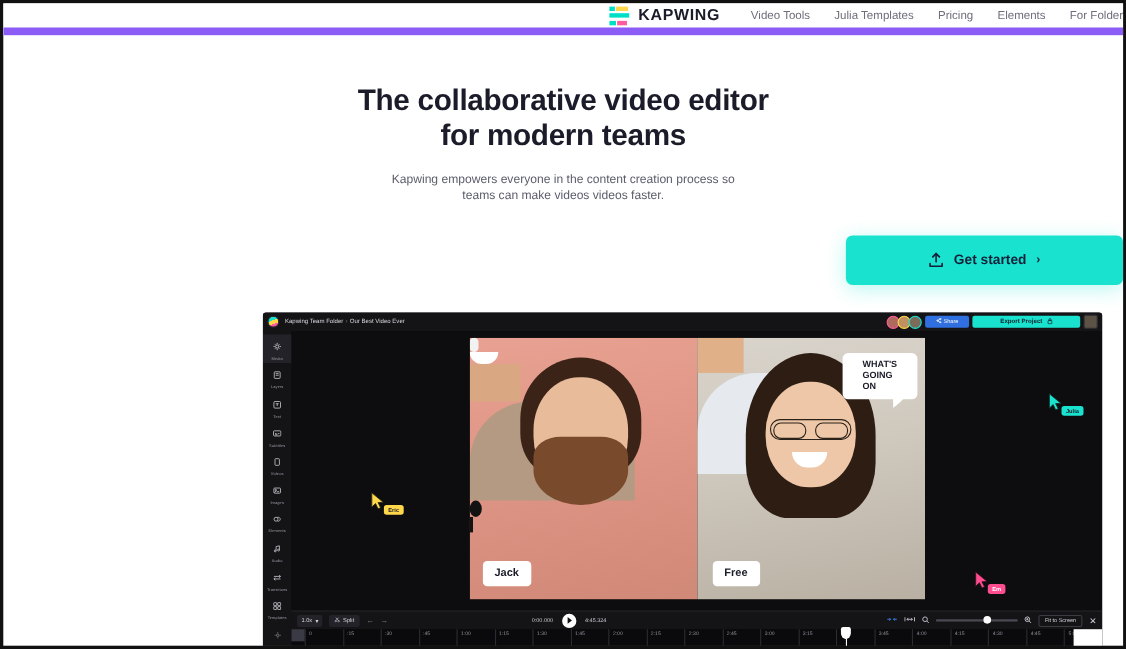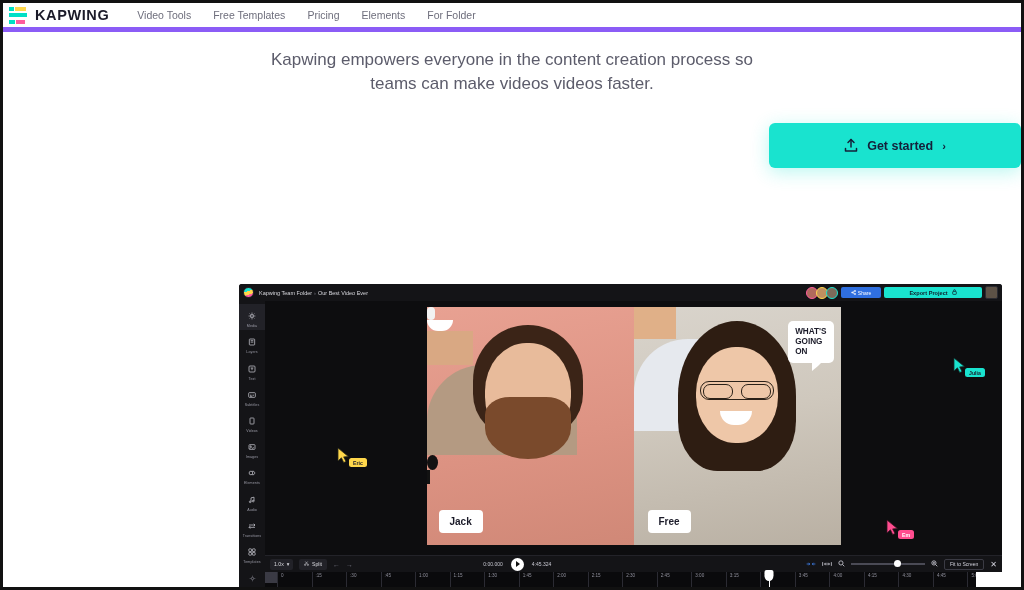--- a/index.html
+++ b/index.html
@@ -12,22 +12,22 @@
     position: relative; width: 1024px; height: 590px;
     background: #ffffff;
     border: 3px solid #111111;
     overflow: hidden;
   }
 
   
   .navbar {
     position: absolute; top: 0; left: 0; right: 0; height: 29px;
     background: #ffffff;
-    border-bottom: 5px solid #8b5cf6;
-    display: flex; align-items: center; padding-left: 6px;
+    border-bottom: 7px solid #8b5cf6;
+    display: flex; align-items: center; padding-left: 6px; justify-content: flex-end;
   }
   .logo-wrap { display: flex; align-items: center; gap: 7px; }
   .logo-mark {
     width: 19px; height: 17px;
     display: flex; flex-direction: column; justify-content: space-between;
   }
   .lm-row { height: 4px; display: flex; gap: 1px; }
   .lm-teal  { background: #00e0c6; }
   .lm-yellow{ background: #ffd74b; }
   .lm-pink  { background: #ff5c9d; }
@@ -42,21 +42,21 @@
 
   
   .hero { position: absolute; top: 29px; left: 0; right: 0; text-align: center; }
   .hero-title {
     margin-top: 44px;
     font-size: 27px; font-weight: bold; line-height: 1.18;
     color: #1b1b29; letter-spacing: -0.3px;
   }
   .hero-sub {
     margin-top: 16px;
-    font-size: 17px; line-height: 1.42; color: #5c5c6b;
+    font-size: 11px; line-height: 1.42; color: #5c5c6b;
   }
   .cta-wrap { margin-top: 27px; display: flex; justify-content: flex-end; }
   .cta-btn {
     width: 252px; height: 45px; border-radius: 6px;
     background: #19e3cf; border: none; cursor: pointer;
     display: flex; align-items: center; justify-content: center; gap: 9px;
     color: #14203a; font-size: 12.5px; font-weight: bold;
     box-shadow: 0 4px 18px rgba(25,227,207,0.30);
   }
   .cta-icon { display: inline-flex; }
@@ -172,21 +172,21 @@
     font-size: 10px; font-weight: bold;
     padding: 6px 11px; border-radius: 4px; margin-top: 20px;
   }
   .tag-jack  { left: 12px; }
   .tag-grace { left: 221px; }
 
   .speech {
     position: absolute; right: 7px; top: 14px;
     background: #ffffff; color: #1b1b29;
     font-size: 8.2px; font-weight: bold; line-height: 1.2;
-    padding: 6px 7px; border-radius: 5px;
+    padding: 6px 18px; border-radius: 5px;
   }
   .speech:after {
     content: ""; position: absolute; right: 11px; bottom: -8px;
     border-left: 6px solid #fff; border-top: 5px solid #fff;
     border-right: 5px solid transparent; border-bottom: 5px solid transparent;
   }
 
   .cursor { position: absolute; display: flex; align-items: flex-end; }
   .cur-tag {
     font-size: 5.2px; font-weight: bold; color: #1b1b29;
@@ -283,28 +283,32 @@
           </div>
         <div class="lm-row">
           <div class="lm-teal" style="width:6px"></div>
           <div class="lm-pink" style="width:9px"></div>
         </div>
       </div>
       <span class="logo-text">KAPWING</span>
     </div>
     <div class="nav-links">
       <span class="nav-link">Video Tools</span>
-      <span class="nav-link">Free Templates</span>
+      <span class="nav-link">Julia Templates</span>
       <span class="nav-link">Pricing</span>
       <span class="nav-link">Elements</span>
       <span class="nav-link">For Folder</span>
     </div>
   </div>
 
   <div class="hero">
+    <div class="hero-title">
+      <div>The collaborative video editor</div>
+      <div>for modern teams</div>
+    </div>
     <div class="hero-sub">
       <div>Kapwing empowers everyone in the content creation process so</div>
       <div>teams can make videos videos faster.</div>
     </div>
     <div class="cta-wrap">
       <button class="cta-btn">
         <span class="cta-icon">
           <svg width="14" height="15" viewBox="0 0 14 15" fill="none" stroke="#14203a" stroke-width="1.5" stroke-linecap="round" stroke-linejoin="round">
             <path d="M7 1.5 L7 9"></path>
               <path d="M4 4.5 L7 1.5 L10 4.5"></path>

